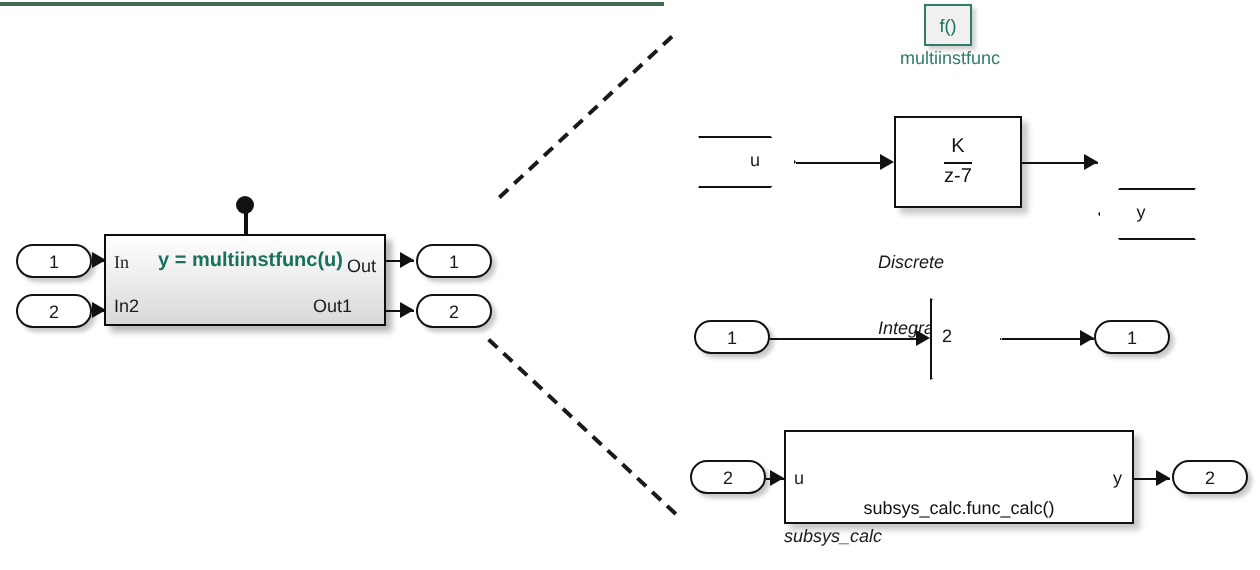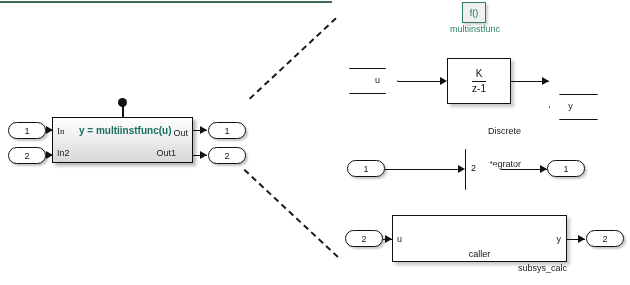--- a/index.html
+++ b/index.html
@@ -23,23 +23,24 @@
   #top-rule {
     left: 0; top: 1px;
     width: 332px; height: 2px;
     background: #3e6b51;
   }
 
   
   .blk-label {
     font-size: 9px;
     color: #1a1a1a;
-    text-align: right;
+    text-align: left;
     line-height: 11px;
     white-space: pre;
+    font-style: italic;
   }
   .port-num {
     font-size: 9px;
     color: #1a1a1a;
   }
 
   
   .round-port {
     width: 38px; height: 17px;
     border: 1px solid #121212;
@@ -303,21 +304,21 @@
     <div class="body"></div>
     <div class="txt">u</div>
   </div>
   <div class="abs wire" style="left:398px; top:81px; width:42px;"></div>
   <div class="abs arrow-r" style="left:440px; top:77px;"></div>
 
   <div class="abs" id="int-block">
     <div class="frac">
       <div>K</div>
       <div class="bar"></div>
-      <div>z-1</div>
+      <div>z-7</div>
     </div>
   </div>
   <div class="abs blk-label" id="int-caption">
     <div>Discrete</div>
     <div>Integrator</div>
   </div>
 
   <div class="abs wire" style="left:511px; top:81px; width:38px;"></div>
   <div class="abs arrow-r" style="left:542px; top:77px;"></div>
   <div class="abs chev-out" style="left:549px; top:68px;">
@@ -344,21 +345,20 @@
 
   <div class="abs round-port" style="left:345px; top:230px;">
     <span class="port-num">2</span>
   </div>
   <div class="abs wire" style="left:383px; top:239px; width:9px;"></div>
   <div class="abs arrow-r" style="left:385px; top:235px;"></div>
 
   <div class="abs" id="caller-block">
     <span class="pin-label" style="left:4px; top:18px;">u</span>
     <div id="caller-text">
-      <div>caller</div>
       <div>subsys_calc.func_calc()</div>
     </div>
     <span class="pin-label" style="right:5px; top:18px;">y</span>
   </div>
   <div class="abs blk-label" id="caller-caption">subsys_calc</div>
 
   <div class="abs wire" style="left:567px; top:239px; width:18px;"></div>
   <div class="abs arrow-r" style="left:578px; top:235px;"></div>
   <div class="abs round-port" style="left:586px; top:230px;">
     <span class="port-num">2</span>

